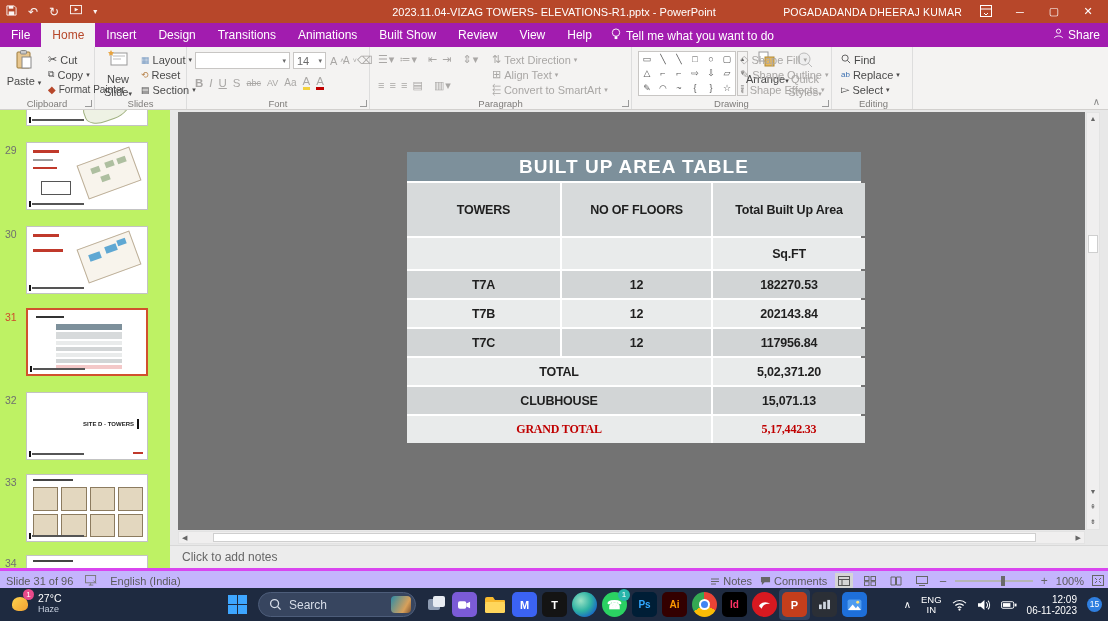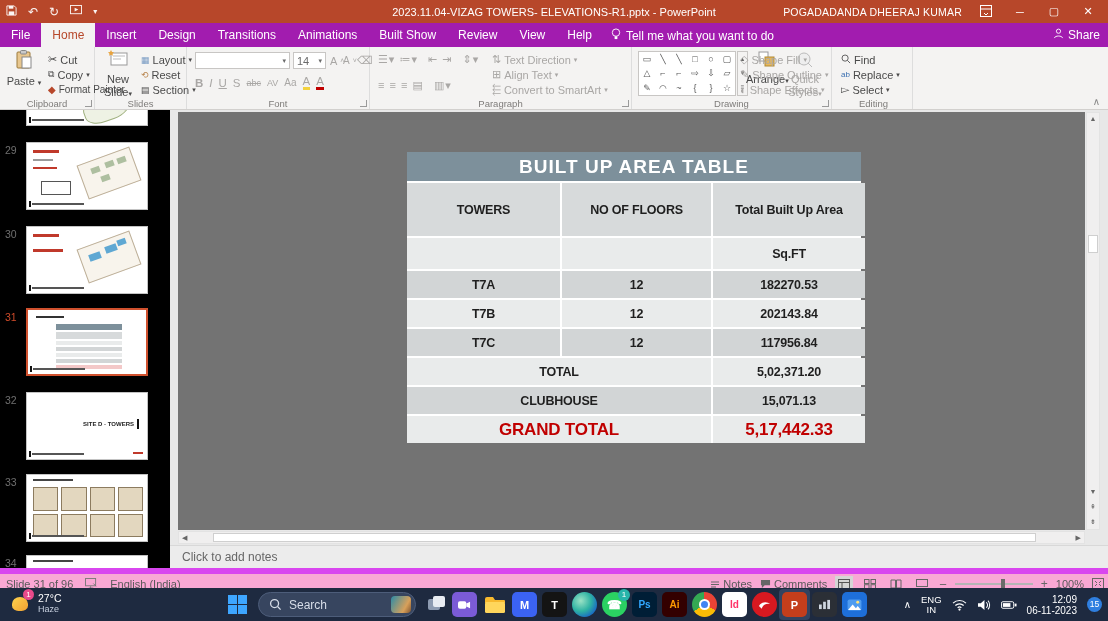--- a/index.html
+++ b/index.html
@@ -35,21 +35,21 @@
   .dd { font-size:7px; color:inherit; }
   .combo { position:absolute; background:#fff; border:1px solid #c8c6c4; color:#6a6a6a; font-size:11px; display:flex; align-items:center; padding:0 3px; justify-content:space-between; }
   .fmtch { font-size:11.5px; color:#a9a7a5; margin-right:6px; }
   .shapes-box { position:absolute; left:0; top:4px; width:98px; height:45px; background:#fff; border:1px solid #c8c6c4; display:grid; grid-template-columns:repeat(6,1fr); }
   .shapes-box span { font-size:9px; color:#555; text-align:center; line-height:14px; }
   .shape-scroll { position:absolute; left:99px; top:4px; width:11px; height:45px; border:1px solid #c8c6c4; background:#f4f3f2; font-size:6px; color:#666; text-align:center; line-height:14px; }
   .para-ico { font-size:11px; color:#a9a7a5; letter-spacing:1px; }
   .collapse-ribbon { position:absolute; right:8px; bottom:2px; color:#888; font-size:10px; }
 
   
-  .thumbpanel { position:absolute; top:110px; left:0; width:202px; height:458px; background:#000000; border-right:1px solid #d4d4d4; overflow:hidden; }
+  .thumbpanel { position:absolute; top:110px; left:0; width:202px; height:458px; background:#bef264; border-right:1px solid #d4d4d4; overflow:hidden; }
   .pscroll { position:absolute; right:0; top:0; width:11px; height:458px; background:#f0efef; border-left:1px solid #e2e2e2; }
   .pscroll .up { position:absolute; top:2px; left:0; right:0; text-align:center; font-size:7px; color:#666; }
   .pscroll .dn { position:absolute; bottom:26px; left:0; right:0; text-align:center; font-size:7px; color:#666; }
   .pscroll .pthumb { position:absolute; top:135px; left:1px; width:8px; height:58px; background:#fff; border:1px solid #cfcfcf; }
   .slide-num { position:absolute; left:5px; font-size:10.5px; color:#6f6f6f; }
   .thumb { position:absolute; left:26px; width:122px; height:68px; background:#fff; border:1px solid #c3c3c3; overflow:hidden; }
   .thumb.sel { border:2px solid #d0512e; }
   .tfoot { position:absolute; left:5px; bottom:4px; width:52px; height:2px; background:#555; }
   .tfoot::before { content:""; position:absolute; left:-3px; top:-2px; width:2px; height:6px; background:#111; }
   .redline { position:absolute; height:3px; background:#c0392b; }
@@ -77,26 +77,26 @@
 
   
   .btable { position:absolute; left:229px; top:40px; width:454px; color:#1f1f1f; }
   .bt-title { height:29px; background:#7d909b; color:#fff; font-size:19px; font-weight:bold; letter-spacing:1px; display:flex; align-items:center; justify-content:center; }
   .bt-grid { display:grid; grid-template-columns:153px 149px 152px; background:#fff; column-gap:2px; row-gap:2px; padding-top:2px; }
   .cell { display:flex; align-items:center; justify-content:center; font-weight:bold; font-size:12.5px; letter-spacing:-.2px; }
   .h55 { height:53px; } .h33 { height:31px; } .h29 { height:27px;text-align:center; }
   .bg-a { background:#d7dadb; } .bg-d { background:#d2d5d6; } .bg-l { background:#e9ebeb; }
   .span2 { grid-column:1 / span 2; }
   .red { color:#c00000; }
-  .grand { font-size:17px; }
+  .grand { font-size:12px;font-family:Liberation Serif, serif; }
 
   
   .notesbar { position:absolute; top:545px; left:170px; right:0; height:23px; background:#ececec; border-top:1px solid #d8d8d8; display:flex; align-items:center; }
   .notesbar span { color:#666; font-size:12px; padding-left:12px; }
-  .statusbar { position:absolute; top:568px; left:0; right:0; height:20px; background:#f9a8d4; border-top:6px solid #d946ef; font-size:11px; color:#5a5a5a; }
+  .statusbar { position:absolute; top:568px; left:0; right:0; height:20px; background:#c4b5fd; border-top:3px solid #d946ef; font-size:11px; color:#5a5a5a; }
   .sb-left { position:absolute; left:6px; top:0; height:20px; display:flex; align-items:center; gap:12px; }
   .sb-right { position:absolute; right:4px; top:0; height:20px; display:flex; align-items:center; gap:8px; }
   .viewico { width:18px; height:16px; display:flex; align-items:center; justify-content:center; }
   .viewico.on { background:#d5d5d5; }
   .zoomtrack { position:relative; width:78px; height:2px; background:#b5b5b5; }
   .zoomknob { position:absolute; left:46px; top:-4px; width:4px; height:10px; background:#6a6a6a; }
 
   
   .taskbar { position:absolute; top:588px; left:0; right:0; height:33px; background:#1e2a40; }
   .weather { position:absolute; left:8px; top:3px; display:flex; gap:6px; align-items:center; color:#fff; }
@@ -696,21 +696,21 @@
     <div class="appico" style="left:662px;background:#330000;color:#ff9a00;font-size:10px;">
       <span>Ai</span>
     </div>
 
     <div class="appico" style="left:692px;background:conic-gradient(#ea4335 0 33%, #fbbc05 33% 66%, #34a853 66% 100%);border-radius:50%;">
       <span style="position:absolute;width:11px;height:11px;border-radius:50%;background:#fff;"></span>
       <span style="position:absolute;width:7px;height:7px;border-radius:50%;background:#4285f4;"></span>
 
     </div>
 
-    <div class="appico" style="left:722px;background:#ffffff;color:#ff3366;font-size:10px;">
+    <div class="appico" style="left:722px;background:#000000;color:#ff3366;font-size:10px;">
       <span>Id</span>
     </div>
 
     <div class="appico" style="left:752px;background:#d71920;border-radius:50%;color:#fff;">
       <svg width="13" height="8" viewBox="0 0 14 8">
           <path d="M1 5c3-5 9-5 12-2-4-1-8 1-9 5z" fill="#fff"></path>
         </svg>
     </div>
 
     <span class="ppt-hl" style="left:779px;"></span>

